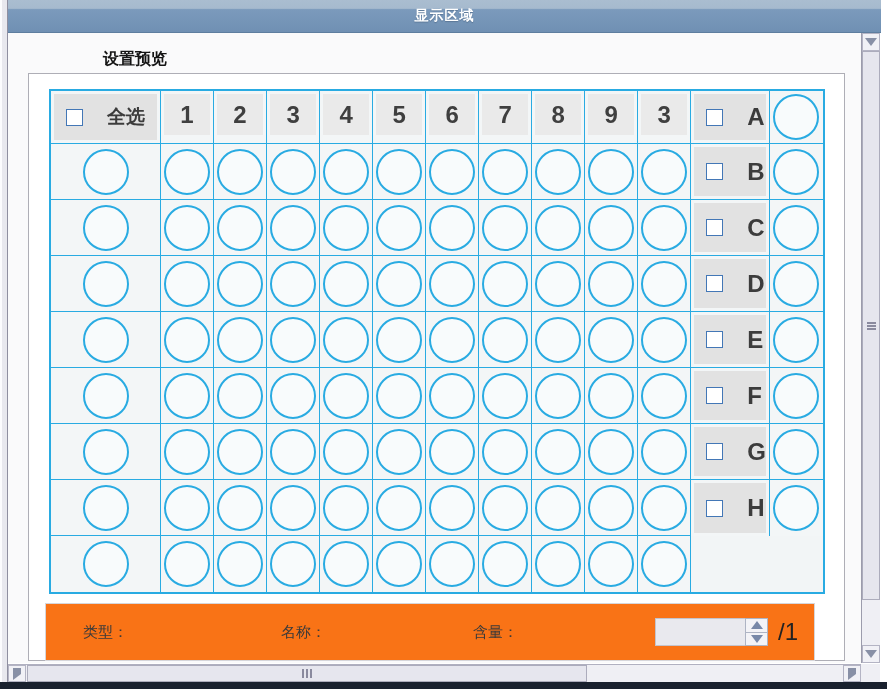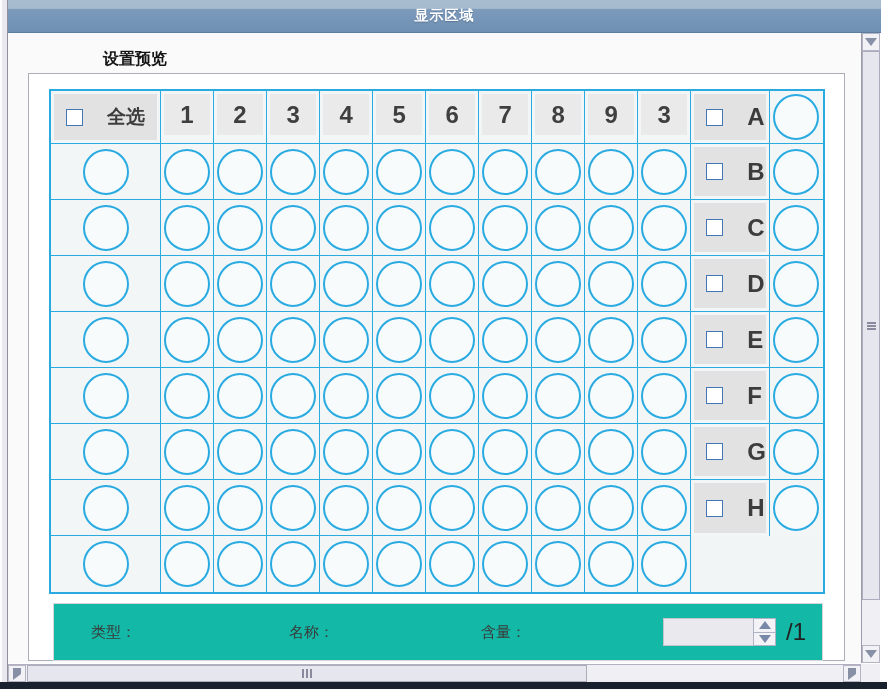--- a/index.html
+++ b/index.html
@@ -38,22 +38,22 @@
   .hblock { flex:1; align-self:stretch; margin:3px 3px 8px 3px; background:#EAEAEA;
     display:flex; align-items:center; justify-content:center; }
   .header-num { font-size:24px; font-weight:bold; color:#3F3F3F; }
   .label-text { font-weight:bold; color:#3C3C3C; }
   .row-letter { font-size:24px; }
   .select-all-text { font-size:19px; }
   .checkbox { width:17px; height:17px; background:#FFFFFF; border:1.5px solid #4377B6; flex:none; }
   .well-circle { width:46px; height:46px; border:2px solid #29ABE2; border-radius:50%; background:#F8FBFC; }
 
   
-  .info-panel { position:absolute; left:24px; top:529px; width:770px; height:58px;
-    background:#14b8a6; border:1px solid #D6D6DA; }
+  .info-panel { position:absolute; left:16px; top:529px; width:770px; height:58px;
+    background:#f97316; border:1px solid #D6D6DA; }
   .flabel { position:absolute; top:50%; transform:translateY(-50%);
     font-size:15px; color:#3A3A3A; }
   .spinbox { position:absolute; left:609px; top:50%; transform:translateY(-50%);
     width:113px; height:28px; display:flex; }
   .spin-field { flex:1; background:#E9E9EE; border:1px solid #C4C4CC; border-right:none; }
   .spin-btns { width:23px; display:flex; flex-direction:column; }
   .spin-up, .spin-down { flex:1; background:#F3F3F7; border:1px solid #AEB4C4;
     display:flex; align-items:center; justify-content:center; }
   .spin-down { border-top:none; }
   .per-label { position:absolute; left:732px; top:50%; transform:translateY(-50%);

